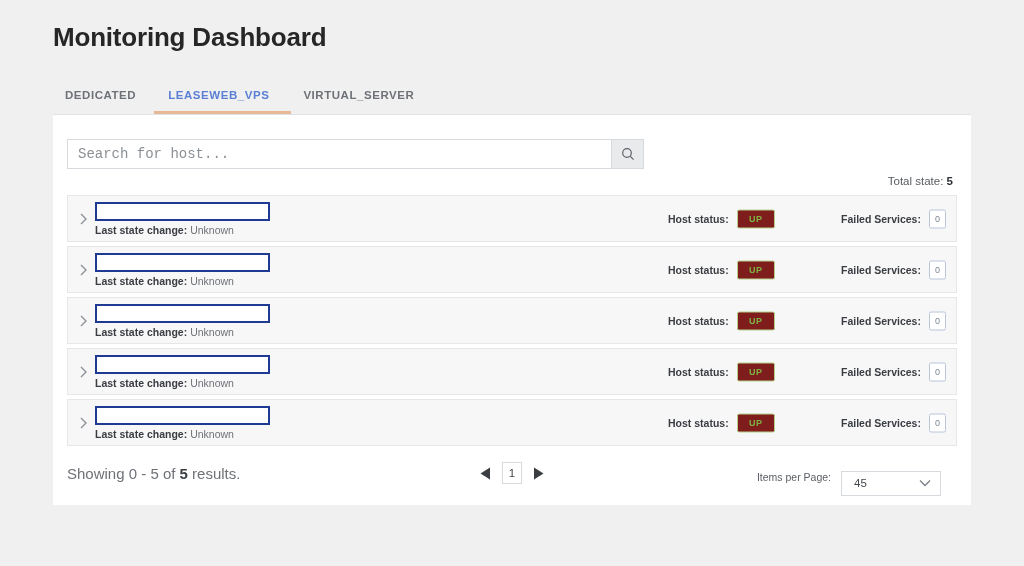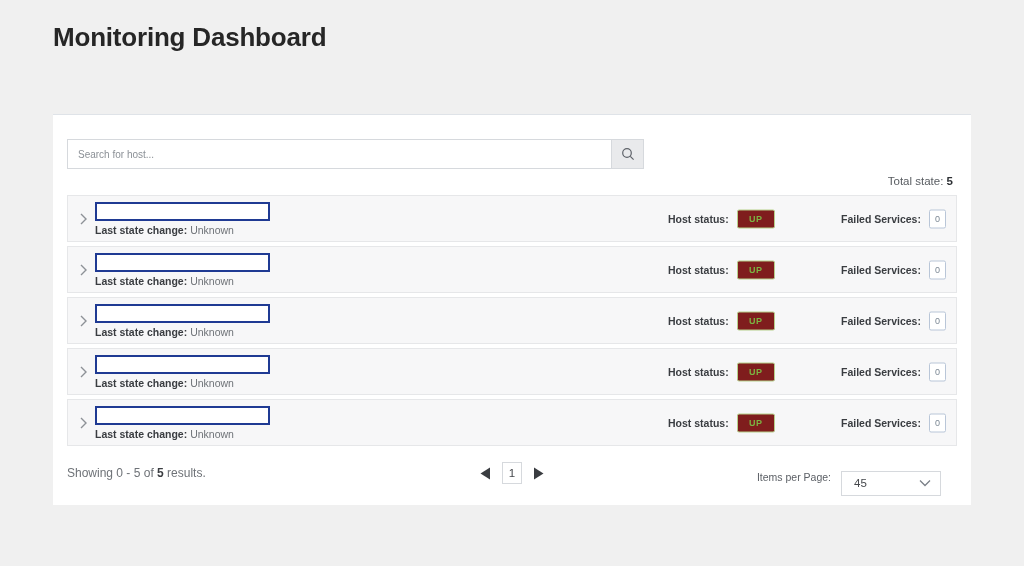--- a/index.html
+++ b/index.html
@@ -73,22 +73,22 @@
     top: 24px;
     display: flex;
     width: 577px;
     height: 30px;
   }
   .search-input {
     flex: 1;
     border: 1px solid #d6d9dd;
     border-right: none;
     padding: 8px 10px;
-    font-family: Liberation Sans, sans-serif;
-    font-size: 10px;
+    font-family: Liberation Mono, monospace;
+    font-size: 14px;
     color: #44474b;
     background: #fff;
     outline: none;
   }
   .search-input::placeholder { color: #8b9096; }
   .search-btn {
     width: 33px;
     border: 1px solid #d6d9dd;
     background: #e9eaec;
     display: flex;
@@ -218,21 +218,21 @@
   .footer {
     position: absolute;
     left: 14px;
     right: 14px;
     top: 340px;
     height: 36px;
     display: flex;
     align-items: center;
   }
   .showing {
-    font-size: 12px;
+    font-size: 15px;
     color: #6e7277;
     text-align: center;
   }
   .showing b { color: #3a3d41; }
 
   .pager {
     position: absolute;
     left: 50%;
     transform: translateX(-50%);
     display: flex;
@@ -290,20 +290,25 @@
     display: flex;
   }
 </style>
 </head>
 <body>
 
 <div class="page">
 
   <h1 class="page-title">Monitoring Dashboard</h1>
 
+  <div class="tabs">
+    <div class="tab">DEDICATED</div>
+    <div class="tab active">LEASEWEB_VPS</div>
+    <div class="tab">VIRTUAL_SERVER</div>
+  </div>
 
   <div class="card">
 
     <div class="search-wrap">
       <input class="search-input" type="text" placeholder="Search for host..." style="">
       <div class="search-btn">
         <span>
           <svg width="14" height="14" viewBox="0 0 14 14">
             <circle cx="6" cy="6" r="4.3" fill="none" stroke="#5e6269" stroke-width="1.2"></circle>
             <line x1="9.3" y1="9.3" x2="12.6" y2="12.6" stroke="#5e6269" stroke-width="1.2"></line>

